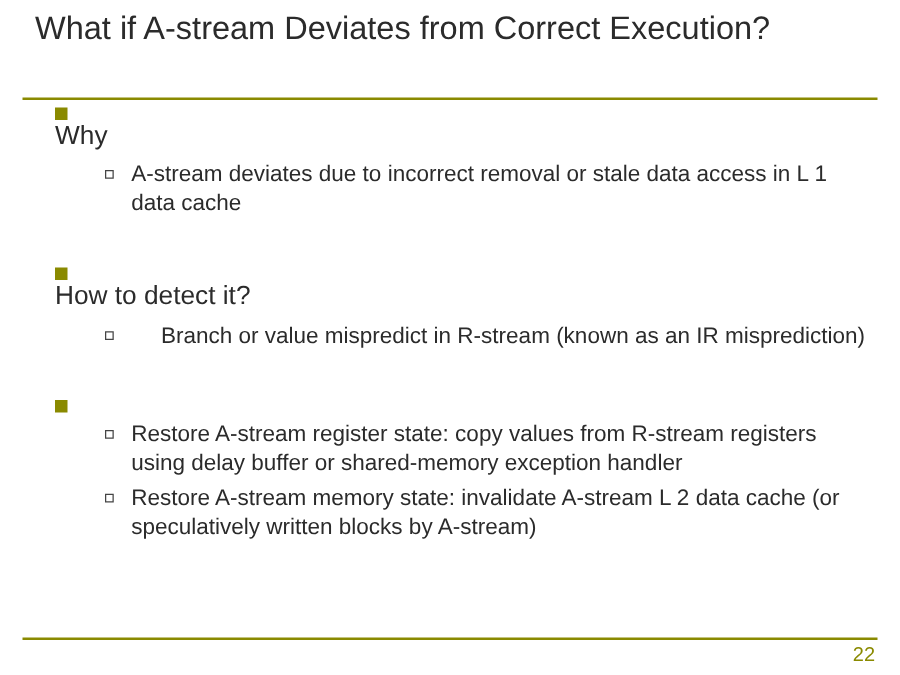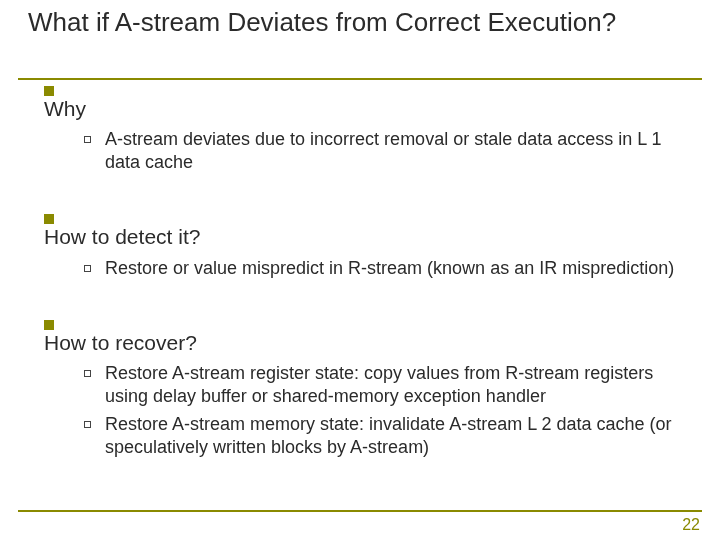--- a/index.html
+++ b/index.html
@@ -56,20 +56,21 @@
   .l1 .text1 {
     font-size: 21px;
     color: #2b2b2b;
     line-height: 1.25;
   }
   .l2 {
     display: flex;
     align-items: flex-start;
     margin-left: 40px;
     margin-top: 6px;
+    justify-content: space-between;
   }
   .l2 .bullet2 {
     width: 7px;
     height: 7px;
     border: 1px solid #444;
     background: #fff;
     margin-top: 8px;
     margin-right: 14px;
     flex-shrink: 0;
   }
@@ -113,26 +114,25 @@
       <div class="bullet2"></div>
       <div class="text2">A-stream deviates due to incorrect removal or stale data access in L 1 data cache</div>
     </div>
 
     <div class="l1 gap">
       <div class="bullet1"></div>
       <div class="text1">How to detect it?</div>
     </div>
     <div class="l2">
       <div class="bullet2"></div>
-      <div class="text2">Restore or value mispredict in R-stream (known as an IR misprediction)</div>
+      <div class="text2">Branch or value mispredict in R-stream (known as an IR misprediction)</div>
     </div>
 
     <div class="l1 gap">
       <div class="bullet1"></div>
-      <div class="text1">How to recover?</div>
     </div>
     <div class="l2">
       <div class="bullet2"></div>
       <div class="text2">Restore A-stream register state: copy values from R-stream registers using delay buffer or shared-memory exception handler</div>
     </div>
     <div class="l2">
       <div class="bullet2"></div>
       <div class="text2">Restore A-stream memory state: invalidate A-stream L 2 data cache (or speculatively written blocks by A-stream)</div>
     </div>
 

